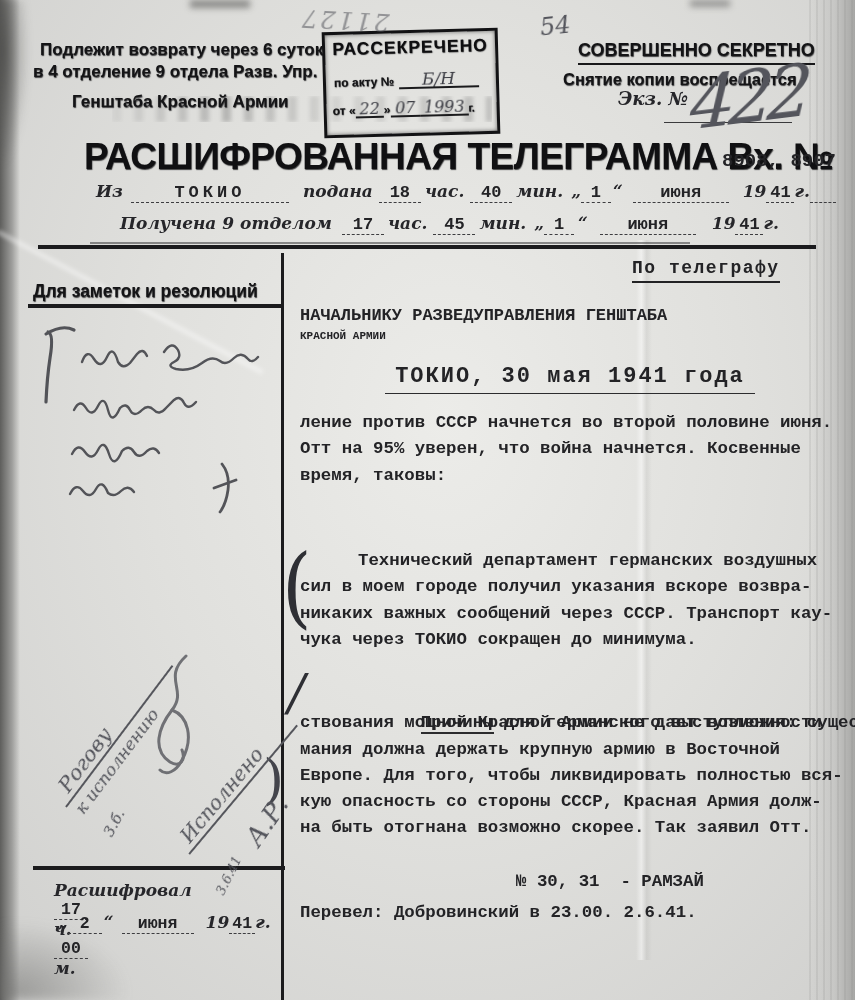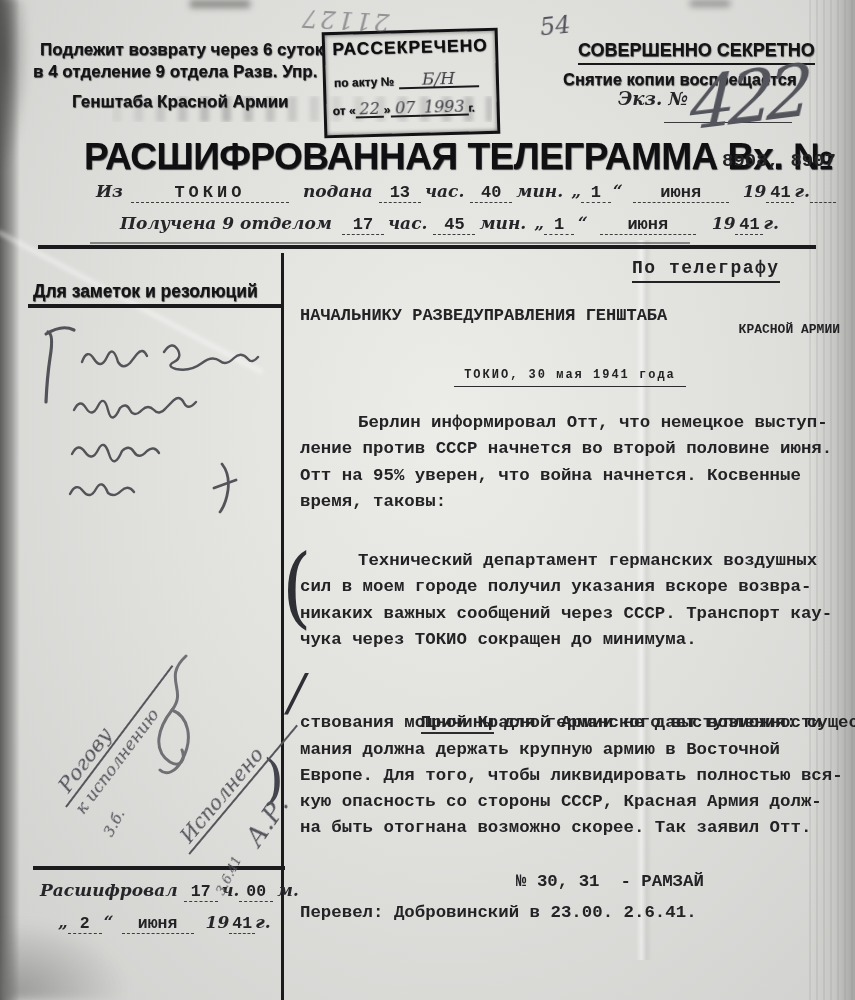--- a/index.html
+++ b/index.html
@@ -69,21 +69,21 @@
   <div class="abs" style="left:664px;top:122px;width:128px;height:0;border-top:1.6px solid #3a3a3c;"></div>
   <div class="abs hw pencil" style="left:690px;top:56px;font-size:72px;transform:rotate(-7deg) skewX(-10deg);letter-spacing:-7px;filter:blur(.45px);">422</div>
 
   <div class="abs print smear" style="left:84px;top:136px;font-size:37px;letter-spacing:-0.5px;color:#101012;">РАСШИФРОВАННАЯ ТЕЛЕГРАММА Вх. №</div>
   <div class="abs mono" style="left:722px;top:150px;font-size:19px;">8908, 8907</div>
 
   <div class="abs row" style="left:96px;top:181px;font-size:17px;">
     <span class="ital" style="font-size:17px;">Из</span>
     <span class="mono uval" style="width:158px;margin-left:8px;font-size:17px;letter-spacing:4px;">ТОКИО</span>
     <span class="ital" style="margin-left:14px;">подана</span>
-    <span class="mono uval" style="width:42px;margin-left:6px;">13</span>
+    <span class="mono uval" style="width:42px;margin-left:6px;">18</span>
     <span class="ital" style="margin-left:4px;">час.</span>
     <span class="mono uval" style="width:42px;margin-left:6px;">40</span>
     <span class="ital" style="margin-left:4px;">мин.</span>
     <span class="ital" style="margin-left:8px;">„</span>
     <span class="mono uval" style="width:30px;">1</span>
     <span class="ital" style="margin-left:2px;">“</span>
     <span class="mono uval" style="width:96px;margin-left:10px;">июня</span>
     <span class="ital" style="margin-left:14px;">19</span>
     <span class="mono uval" style="width:28px;">41</span>
     <span class="ital">г.</span>
@@ -118,27 +118,26 @@
     <path d="M22,14 q6,2 2,26 q-3,20 -4,44 M20,16 q16,-10 28,-4" stroke-width="3.2"></path>
     <path d="M56,44 q5,-14 12,-3 t13,-2 t11,5 q5,8 12,1 l7,-9 q6,-7 10,2"></path>
     <path d="M138,34 q8,-12 14,-2 q4,8 -4,12 q-8,4 2,7 q14,3 26,-6 q10,-8 18,-2 q6,5 14,-3 q7,-7 14,1 q4,5 10,-2"></path>
     <path d="M48,92 q6,-12 12,-2 t12,-2 t10,4 t12,-2 q6,-6 10,2 t12,0 q6,-6 12,0 q5,6 12,-2 l8,-8 q6,-5 10,3 t12,-1"></path>
     <path d="M46,136 q6,-12 13,-2 t13,-2 t11,4 t13,-3 q7,-7 12,1 t13,-1 q7,-6 12,2"></path>
     <path d="M44,176 q6,-12 13,-3 t13,-2 t12,4 q6,5 13,-2 q7,-7 13,1"></path>
     <path d="M196,146 q8,10 6,26 q-2,14 -8,22 M188,170 l22,-8" stroke-width="2.8"></path>
   </svg>
 
   <div class="abs mono" style="left:300px;top:306px;width:540px;text-align:left;font-size:17px;">НАЧАЛЬНИКУ РАЗВЕДУПРАВЛЕНИЯ ГЕНШТАБА</div>
-  <div class="abs mono" style="left:300px;top:322px;width:540px;text-align:right;font-size:13px;">КРАСНОЙ АРМИИ</div>
+  <div class="abs mono" style="left:300px;top:330px;width:540px;text-align:left;font-size:11px;">КРАСНОЙ АРМИИ</div>
   <div class="abs" style="left:300px;top:364px;width:540px;text-align:center;">
-    <span class="mono usolid" style="display:inline-block;font-size:12px;letter-spacing:2px;padding:0 10px 4px 10px;font-family:Liberation Mono, monospace;">ТОКИО, 30 мая 1941 года</span>
+    <span class="mono usolid" style="display:inline-block;font-size:22px;letter-spacing:2px;padding:0 10px 4px 10px;font-family:Liberation Mono, monospace;">ТОКИО, 30 мая 1941 года</span>
   </div>
 
   <div class="abs" style="left:300px;top:410px;width:545px;">
-    <div class="mono bodyline indent">Берлин информировал Отт, что немецкое выступ-</div>
     <div class="mono bodyline">ление против СССР начнется во второй половине июня.</div>
     <div class="mono bodyline">Отт на 95% уверен, что война начнется. Косвенные</div>
     <div class="mono bodyline">время, таковы:</div>
   </div>
 
   <div class="abs" style="left:300px;top:548px;width:545px;">
     <div class="mono bodyline indent">Технический департамент германских воздушных</div>
     <div class="mono bodyline">сил в моем городе получил указания вскоре возвра-</div>
     <div class="mono bodyline">никаких важных сообщений через СССР. Транспорт кау-</div>
     <div class="mono bodyline">чука через ТОКИО сокращен до минимума.</div>
@@ -156,21 +155,21 @@
   </div>
 
   <div class="abs hw" style="left:282px;top:542px;font-size:76px;font-style:normal;color:#2e2f34;transform:scaleY(1.15);">(</div>
   <div class="abs hw" style="left:288px;top:664px;font-size:50px;color:#2e2f34;">/</div>
   <div class="abs hw" style="left:263px;top:748px;font-size:54px;font-style:normal;color:#44454c;">)</div>
 
   <div class="abs mono" style="left:340px;top:872px;width:540px;text-align:center;font-size:17.4px;">№ 30, 31  - РАМЗАЙ</div>
   <div class="abs mono" style="left:300px;top:903px;font-size:17.4px;">Перевел: Добровинский в 23.00. 2.6.41.</div>
 
   <div class="abs rule" style="left:33px;top:866px;width:252px;height:3.6px;"></div>
-  <div class="abs row" style="left:40px;top:880px;">
+  <div class="abs row" style="left:48px;top:880px;flex-direction:column;">
     <span class="ital" style="font-size:17px;">Расшифровал</span>
     <span class="mono uval" style="width:34px;margin-left:6px;font-size:16.5px;">17</span>
     <span class="ital" style="margin-left:4px;font-size:16.5px;">ч.</span>
     <span class="mono uval" style="width:34px;font-size:16.5px;">00</span>
     <span class="ital" style="margin-left:4px;font-size:16.5px;">м.</span>
   </div>
   <div class="abs row" style="left:58px;top:912px;">
     <span class="ital" style="font-size:17px;">„</span>
     <span class="mono uval" style="width:34px;font-size:16.5px;">2</span>
     <span class="ital" style="margin-left:2px;font-size:17px;">“</span>

